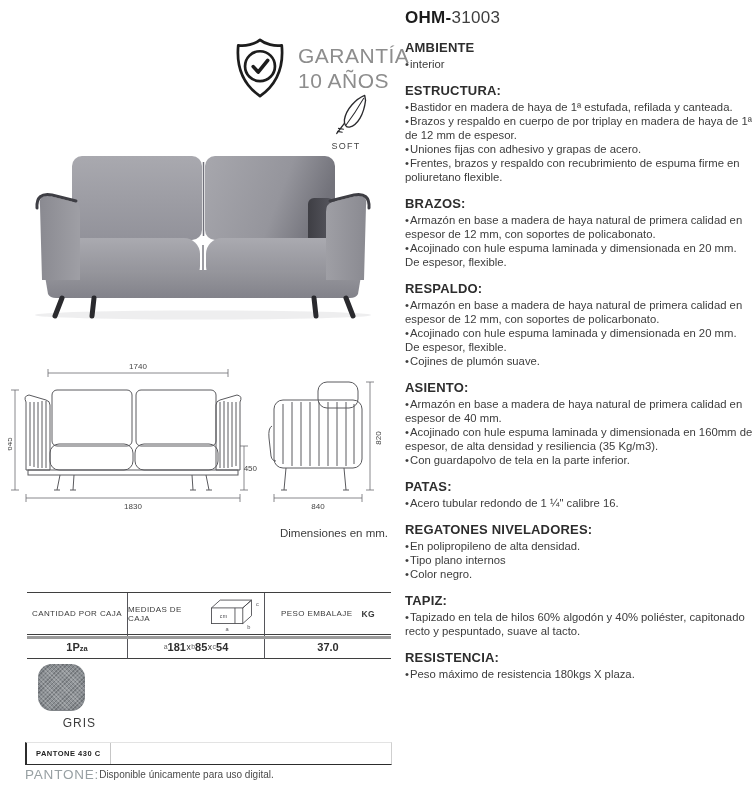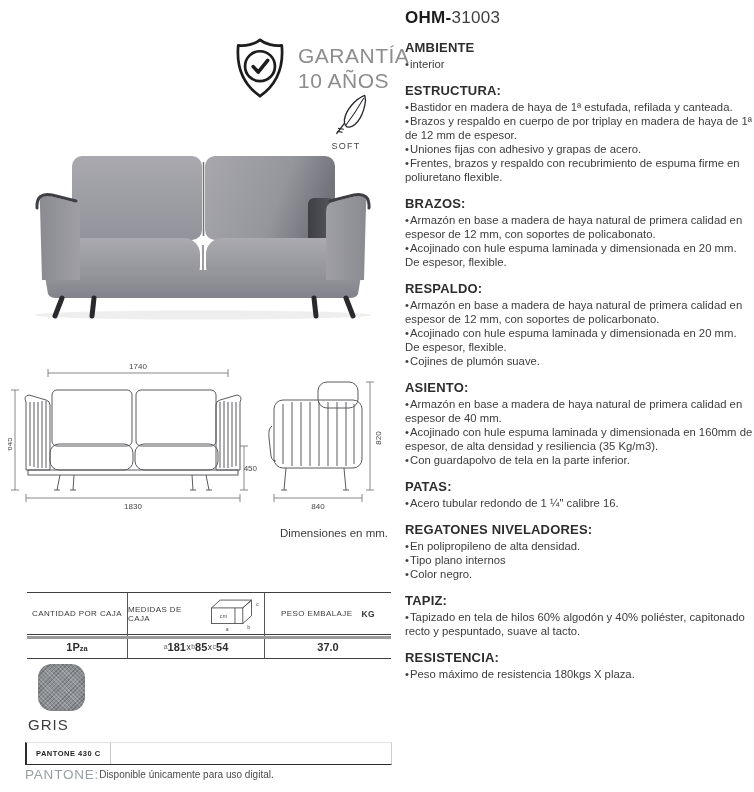--- a/index.html
+++ b/index.html
@@ -51,22 +51,22 @@
   .pack-rule { position:absolute; left:27px; top:636px; width:364px; height:2.5px; background:#9b9b9b; }
 
   
   .swatch { position:absolute; left:38px; top:664px; width:47px; height:47px; border-radius:14px;
     background-color:#8f9397;
     background-image:
       repeating-linear-gradient(45deg, rgba(255,255,255,.20) 0 1px, rgba(0,0,0,0) 1px 3px),
       repeating-linear-gradient(-45deg, rgba(40,44,48,.28) 0 1px, rgba(0,0,0,0) 1px 3px);
     box-shadow: inset 0 0 6px rgba(55,60,65,.35);
   }
-  .swatch-label { position:absolute; left:28px; top:716px; width:68px; text-align:left;
-    font-size:15px; letter-spacing:1px; color:#3c3c3c; }
+  .swatch-label { position:absolute; left:28px; top:716px; width:68px; text-align:right;
+    font-size:12px; letter-spacing:1px; color:#3c3c3c; }
 
   
   .pantone-bar { position:absolute; left:25px; top:742px; width:364px; height:21px;
     border-left:2px solid #2c2c2c; border-bottom:1.5px solid #2c2c2c;
     border-top:1px solid #e3e3e3; border-right:1px solid #cfcfcf; display:flex; background:#fff; }
   .pantone-cell { padding:0 9px; display:flex; align-items:center; font-size:7.5px; font-weight:700;
     letter-spacing:.5px; color:#222; border-right:1px solid #c6c6c6; white-space:nowrap; }
   .pantone-footer { position:absolute; left:25px; top:767px; display:flex; align-items:center; }
   .pantone-footer-label { font-size:13.5px; color:#98a0a3; letter-spacing:.8px; }
   .pantone-footer-note { font-size:10px; color:#4a4a4a; }

